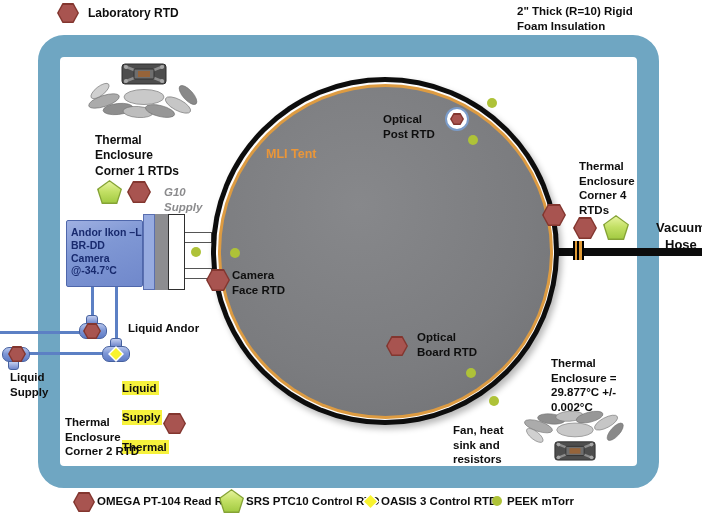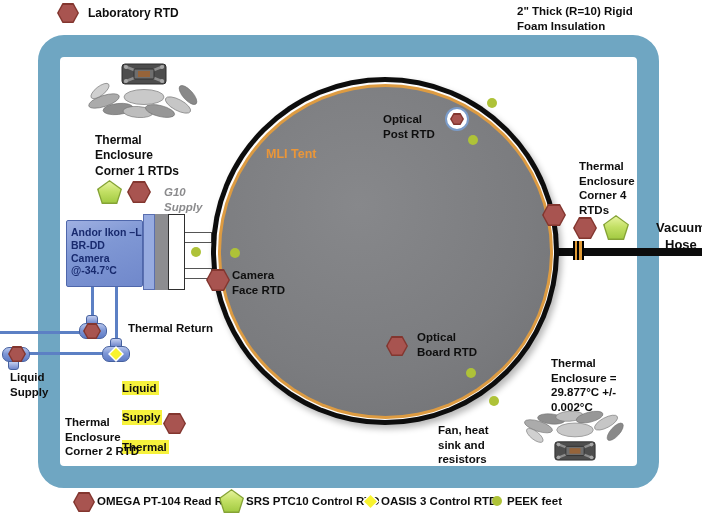--- a/index.html
+++ b/index.html
@@ -176,21 +176,21 @@
   <div class="pline" style="left:91px;top:287px;width:2.5px;height:30px;"></div>
   <div class="pline" style="left:115px;top:287px;width:2.5px;height:53px;"></div>
   <div class="pline" style="left:0;top:331px;width:80px;height:2.5px;"></div>
   <div class="pline" style="left:29px;top:352px;width:75px;height:2.5px;"></div>
 
   <div class="vcap" style="left:86px;top:315px;width:12px;height:9px;"></div>
   <div class="valve" style="left:79px;top:323px;width:28px;height:16px;"></div>
   <div class="hex" style="left:83px;top:323px;width:18px;height:16px;">
       <i></i>
     </div>
-  <div class="lbl" style="left:128px;top:321px;">Thermal Return</div>
+  <div class="lbl" style="left:128px;top:321px;">Liquid Andor</div>
 
   <div class="vcap" style="left:110px;top:338px;width:12px;height:9px;"></div>
   <div class="valve" style="left:102px;top:346px;width:28px;height:16px;"></div>
   <div class="diam" style="left:108px;top:346px;width:16px;height:16px;">
       <i></i>
     </div>
 
   <div class="valve" style="left:2px;top:347px;width:28px;height:15px;"></div>
   <div class="vcap" style="left:8px;top:361px;width:11px;height:9px;border-radius:0 0 3px 3px;"></div>
   <div class="hex" style="left:8px;top:346px;width:18px;height:16px;">
@@ -231,32 +231,32 @@
       <rect x="34" y="1" width="44" height="20" rx="3" fill="#4d4d4d" stroke="#2e2e2e"></rect>
       <path d="M36 3 L76 19 M76 3 L36 19" stroke="#8d8d8d" stroke-width="2.5" fill="none"></path>
       <rect x="46" y="6" width="20" height="10" rx="1" fill="#6e6e6e" stroke="#333"></rect>
       <rect x="50" y="8" width="12" height="6" fill="#96643a"></rect>
       <circle cx="38" cy="4" r="2" fill="#a8a8a8"></circle>
         <circle cx="74" cy="4" r="2" fill="#a8a8a8"></circle>
       <circle cx="38" cy="18" r="2" fill="#a8a8a8"></circle>
         <circle cx="74" cy="18" r="2" fill="#a8a8a8"></circle>
     </svg>
   </div>
-  <div class="lbl" style="left:438px;top:423px;">Fan, heat
+  <div class="lbl" style="left:453px;top:423px;">Fan, heat
 sink and
 resistors</div>
 
   <div class="hex" style="left:73px;top:492px;width:22px;height:20px;">
       <i></i>
     </div>
   <div class="legend-label" style="left:97px;top:495px;">OMEGA PT-104 Read RTD</div>
   <div class="pent" style="left:219px;top:489px;width:25px;height:24px;">
       <i></i>
     </div>
   <div class="legend-label" style="left:246px;top:495px;">SRS PTC10 Control RTD</div>
   <div class="diam" style="left:362px;top:493px;width:17px;height:17px;">
       <i></i>
     </div>
   <div class="legend-label" style="left:381px;top:495px;">OASIS 3 Control RTD</div>
   <div class="dot" style="left:492px;top:496px;width:10px;height:10px;"></div>
-  <div class="legend-label" style="left:507px;top:495px;">PEEK feet</div>
+  <div class="legend-label" style="left:507px;top:495px;">PEEK mTorr</div>
 
 </div>
 
 </body></html>

